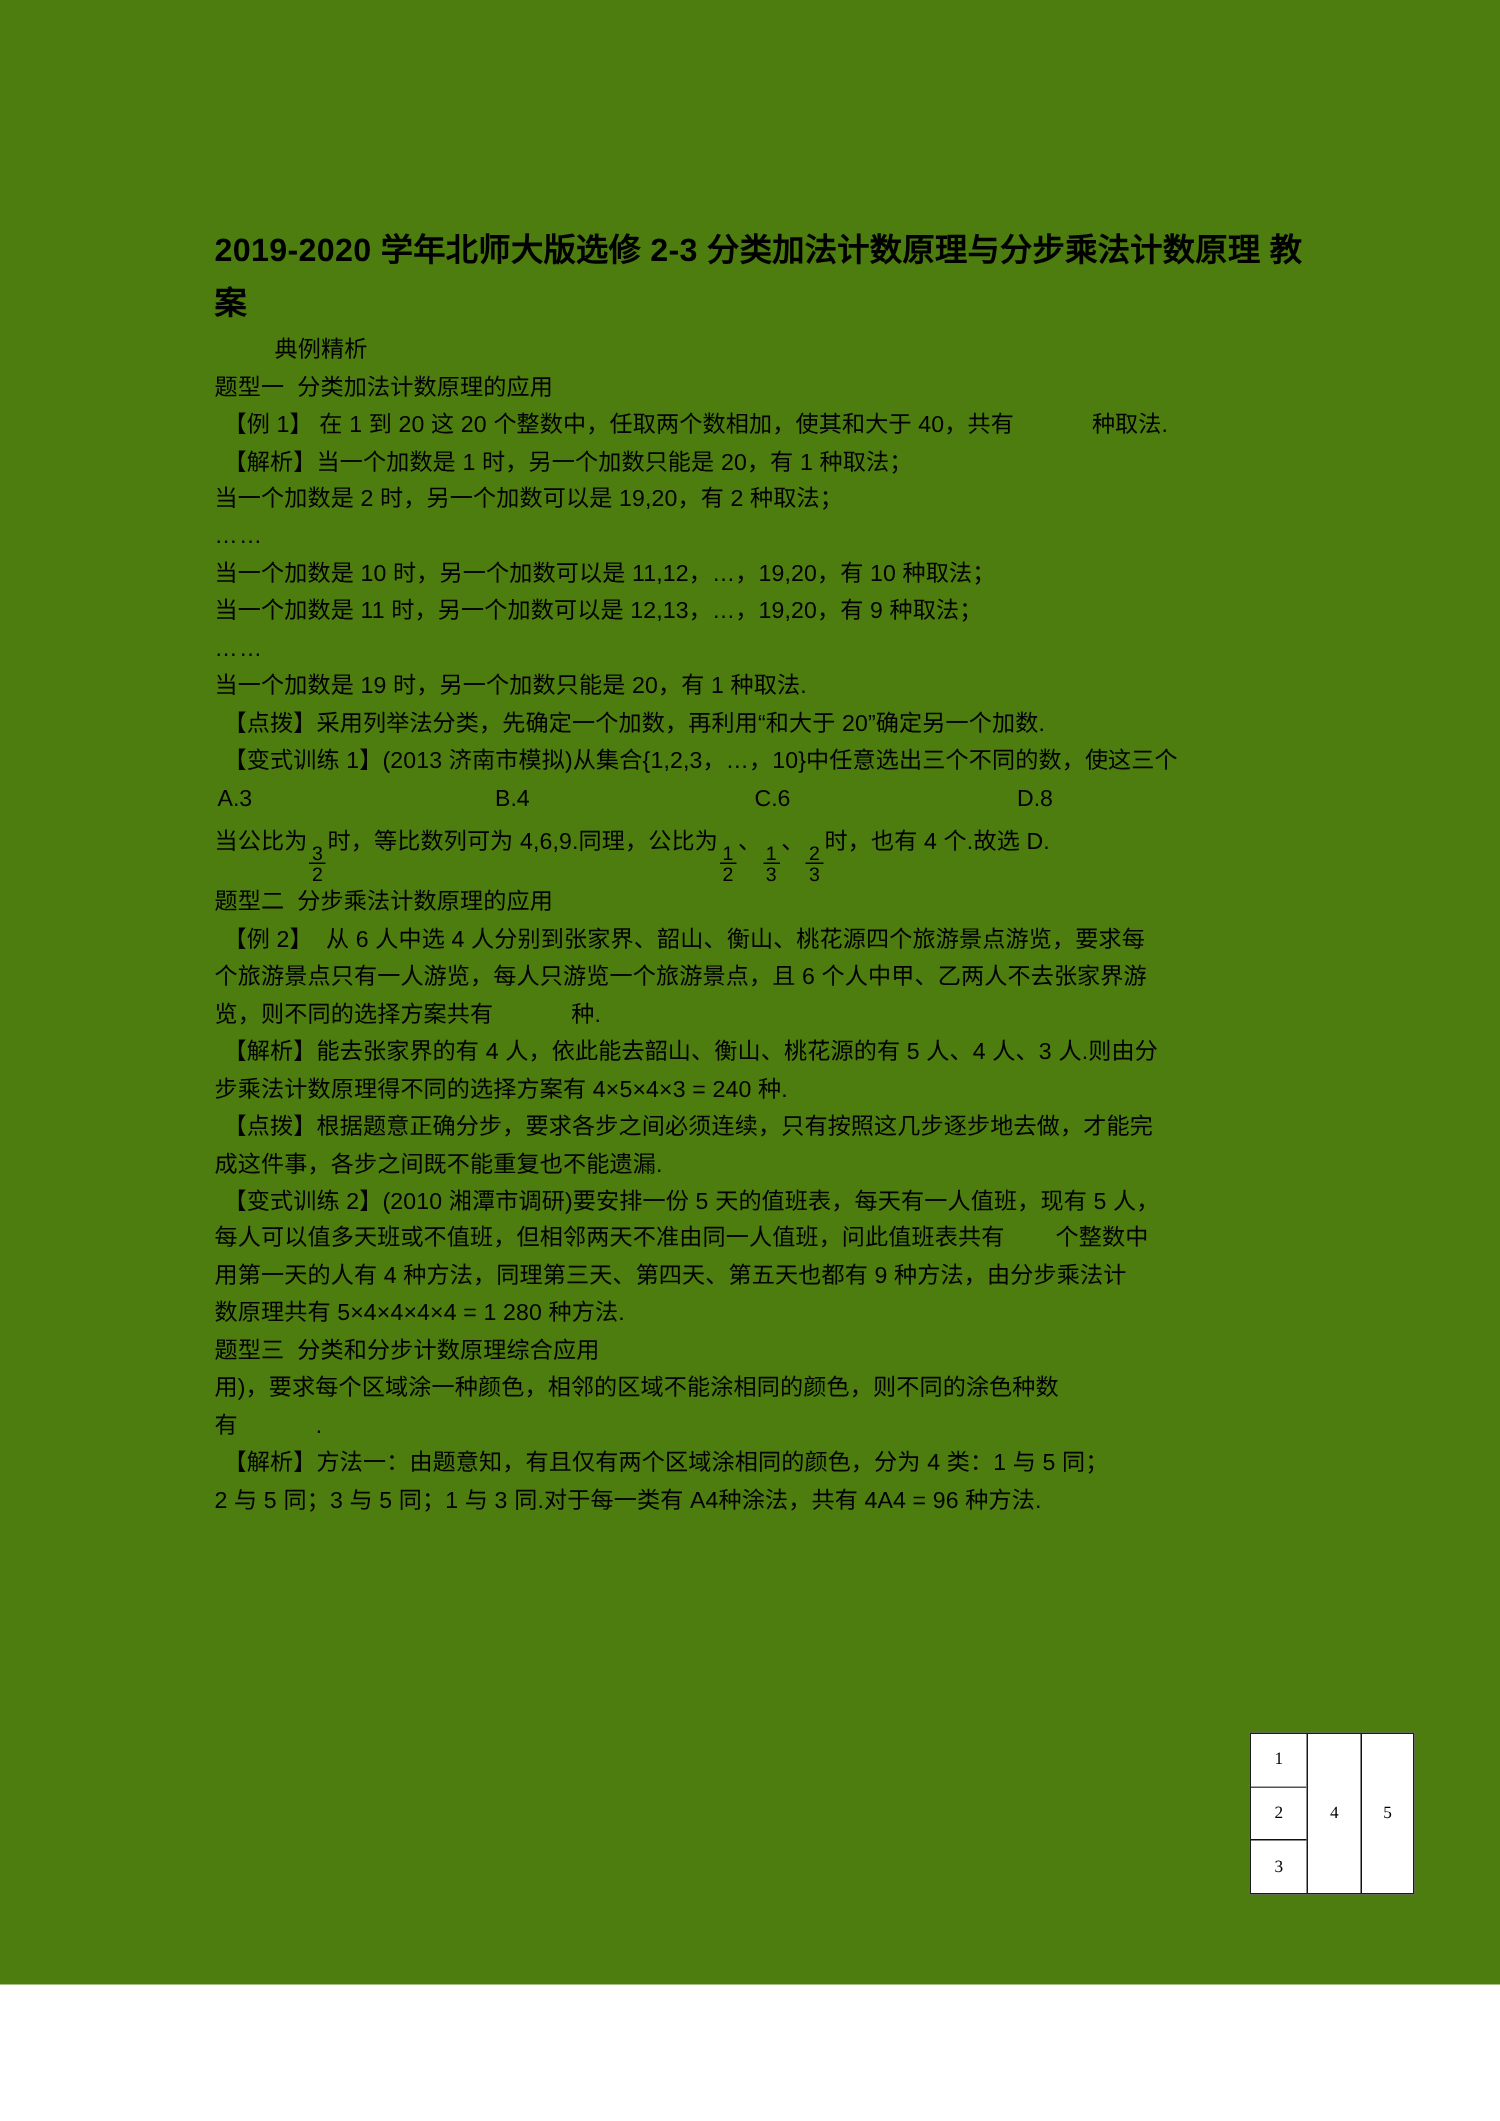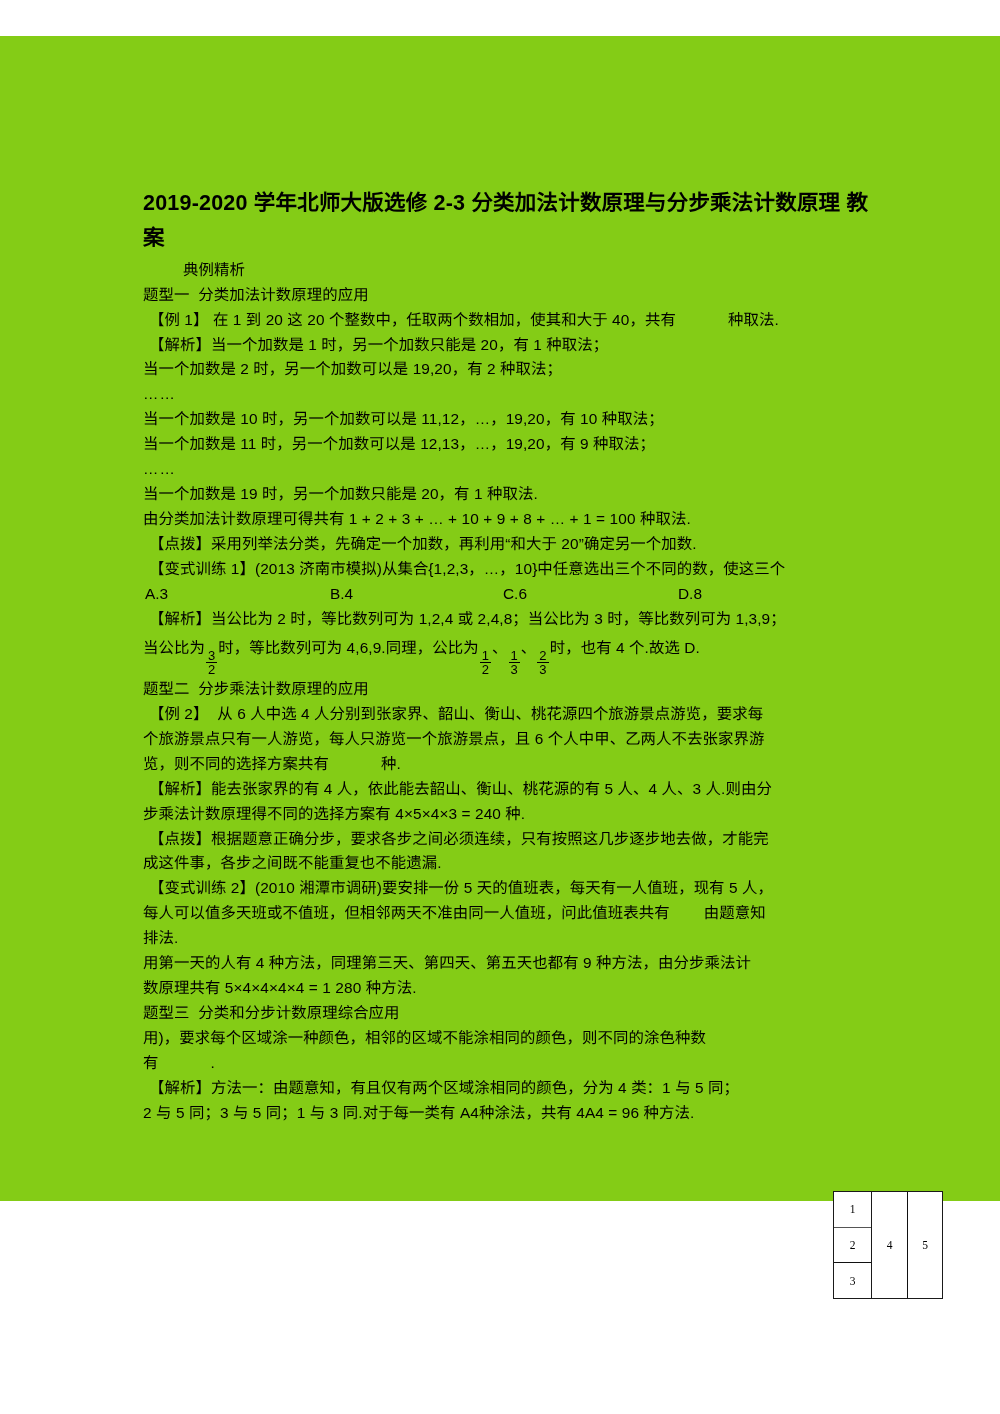--- a/index.html
+++ b/index.html
@@ -15,23 +15,22 @@
     font-family: "Liberation Sans", "DejaVu Sans", sans-serif;
     color: #000000;
     overflow: hidden;
   }
 
   .page {
     position: absolute;
     left: 0;
     top: 0;
     width: 1000px;
-    height: 1165px;
-    background: #84cc16;
-    margin-top: 36px;
+    height: 1323px;
+    background: #4d7c0f;
   }
 
   .content {
     position: absolute;
     left: 143px;
     top: 150px;
     width: 730px;
   }
 
   
@@ -159,50 +158,47 @@
 
     <p class="para indent1"><span>【例 1】</span><span> 在 1 到 20 这 20 个整数中，任取两个数相加，使其和大于 40，共有</span><span class="blank-gap"></span><span>种取法.</span></p>
 
     <p class="para indent1">【解析】当一个加数是 1 时，另一个加数只能是 20，有 1 种取法；</p>
     <p class="para">当一个加数是 2 时，另一个加数可以是 19,20，有 2 种取法；</p>
     <p class="para dots">……</p>
     <p class="para">当一个加数是 10 时，另一个加数可以是 11,12，…，19,20，有 10 种取法；</p>
     <p class="para">当一个加数是 11 时，另一个加数可以是 12,13，…，19,20，有 9 种取法；</p>
     <p class="para dots">……</p>
     <p class="para">当一个加数是 19 时，另一个加数只能是 20，有 1 种取法.</p>
-    <p class="para">由分类加法计数原理可得共有 1 + 2 + 3 + … + 10 + 9 + 8 + … + 1 = 100 种取法.</p>
     <p class="para indent1">【点拨】采用列举法分类，先确定一个加数，再利用“和大于 20”确定另一个加数.</p>
 
     <p class="para indent1">【变式训练 1】(2013 济南市模拟)从集合{1,2,3，…，10}中任意选出三个不同的数，使这三个</p>
 
     <div class="options">
       <span class="opt-a">A.3</span>
       <span class="opt-b">B.4</span>
       <span class="opt-c">C.6</span>
       <span class="opt-d">D.8</span>
     </div>
 
-    <p class="para indent1">【解析】当公比为 2 时，等比数列可为 1,2,4 或 2,4,8；当公比为 3 时，等比数列可为 1,3,9；</p>
 
     <p class="para has-frac"><span>当公比为</span><span class="frac"><span class="num">3</span><span class="den">2</span></span><span>时，等比数列可为 4,6,9.同理，公比为</span><span class="frac"><span class="num">1</span><span class="den">2</span></span><span>、</span><span class="frac"><span class="num">1</span><span class="den">3</span></span><span>、</span><span class="frac"><span class="num">2</span><span class="den">3</span></span><span>时，也有 4 个.故选 D.</span></p>
 
     <p class="para">题型二  分步乘法计数原理的应用</p>
 
     <p class="para indent1">【例 2】  从 6 人中选 4 人分别到张家界、韶山、衡山、桃花源四个旅游景点游览，要求每</p>
     <p class="para">个旅游景点只有一人游览，每人只游览一个旅游景点，且 6 个人中甲、乙两人不去张家界游</p>
     <p class="para"><span>览，则不同的选择方案共有</span><span class="blank-gap"></span><span>种.</span></p>
 
     <p class="para indent1">【解析】能去张家界的有 4 人，依此能去韶山、衡山、桃花源的有 5 人、4 人、3 人.则由分</p>
     <p class="para">步乘法计数原理得不同的选择方案有 4×5×4×3 = 240 种.</p>
     <p class="para indent1">【点拨】根据题意正确分步，要求各步之间必须连续，只有按照这几步逐步地去做，才能完</p>
     <p class="para">成这件事，各步之间既不能重复也不能遗漏.</p>
 
     <p class="para indent1">【变式训练 2】(2010 湘潭市调研)要安排一份 5 天的值班表，每天有一人值班，现有 5 人，</p>
-    <p class="para"><span>每人可以值多天班或不值班，但相邻两天不准由同一人值班，问此值班表共有</span><span class="blank-gap-sm"></span><span>由题意知</span></p>
-    <p class="para">排法.</p>
+    <p class="para"><span>每人可以值多天班或不值班，但相邻两天不准由同一人值班，问此值班表共有</span><span class="blank-gap-sm"></span><span>个整数中</span></p>
 
     <p class="para">用第一天的人有 4 种方法，同理第三天、第四天、第五天也都有 9 种方法，由分步乘法计</p>
     <p class="para">数原理共有 5×4×4×4×4 = 1 280 种方法.</p>
 
     <p class="para">题型三  分类和分步计数原理综合应用</p>
 
     <p class="para">用)，要求每个区域涂一种颜色，相邻的区域不能涂相同的颜色，则不同的涂色种数</p>
     <p class="para"><span>有</span><span class="blank-gap"></span><span>.</span></p>
 
     <p class="para indent1">【解析】方法一：由题意知，有且仅有两个区域涂相同的颜色，分为 4 类：1 与 5 同；</p>

